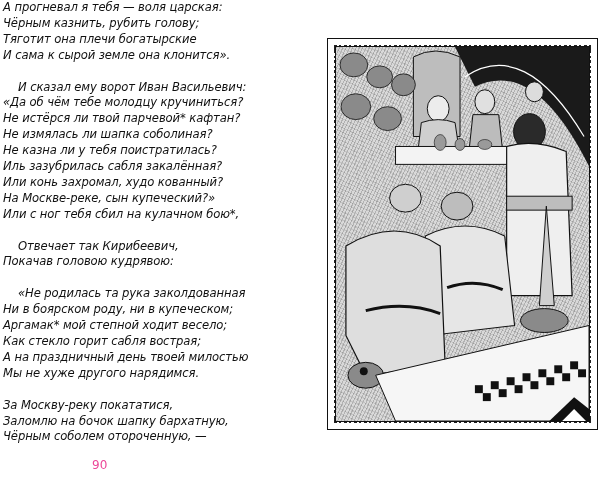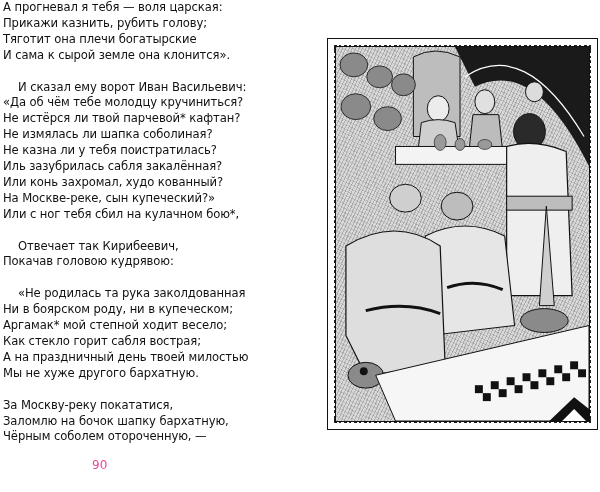--- a/index.html
+++ b/index.html
@@ -19,20 +19,21 @@
       position: absolute;
       left: 3px;
       top: 0px;
       width: 300px;
       font-size: 11.6px;
       line-height: 15.9px;
       letter-spacing: -0.1px;
     }
     .stanza {
       margin: 0 0 15.9px 0;
+      font-style: italic;
     }
     .line {
       display: block;
       white-space: nowrap;
     }
     .indent {
       padding-left: 15px;
     }
     .page-number {
       position: absolute;
@@ -79,21 +80,21 @@
       width: 100%;
       height: 100%;
     }
   </style>
 </head>
 <body>
 
 <div class="text-column">
   <div class="stanza">
     <span class="line">А прогневал я тебя — воля царская:</span>
-    <span class="line">Прикажи казнить, рубить голову;</span>
+    <span class="line">Чёрным казнить, рубить голову;</span>
     <span class="line">Тяготит она плечи богатырские</span>
     <span class="line">И сама к сырой земле она клонится».</span>
   </div>
   <div class="stanza">
     <span class="line indent">И сказал ему ворот Иван Васильевич:</span>
     <span class="line">«Да об чём тебе молодцу кручиниться?</span>
     <span class="line">Не истёрся ли твой парчевой* кафтан?</span>
     <span class="line">Не измялась ли шапка соболиная?</span>
     <span class="line">Не казна ли у тебя поистратилась?</span>
     <span class="line">Иль зазубрилась сабля закалённая?</span>
@@ -104,21 +105,21 @@
   <div class="stanza">
     <span class="line indent">Отвечает так Кирибеевич,</span>
     <span class="line">Покачав головою кудрявою:</span>
   </div>
   <div class="stanza">
     <span class="line indent">«Не родилась та рука заколдованная</span>
     <span class="line">Ни в боярском роду, ни в купеческом;</span>
     <span class="line">Аргамак* мой степной ходит весело;</span>
     <span class="line">Как стекло горит сабля вострая;</span>
     <span class="line">А на праздничный день твоей милостью</span>
-    <span class="line">Мы не хуже другого бархатную.</span>
+    <span class="line">Мы не хуже другого нарядимся.</span>
   </div>
   <div class="stanza">
     <span class="line">За Москву-реку покататися,</span>
     <span class="line">Заломлю на бочок шапку бархатную,</span>
     <span class="line">Чёрным соболем отороченную, —</span>
 
   </div>
 </div>
 
 <div class="page-number">90</div>

